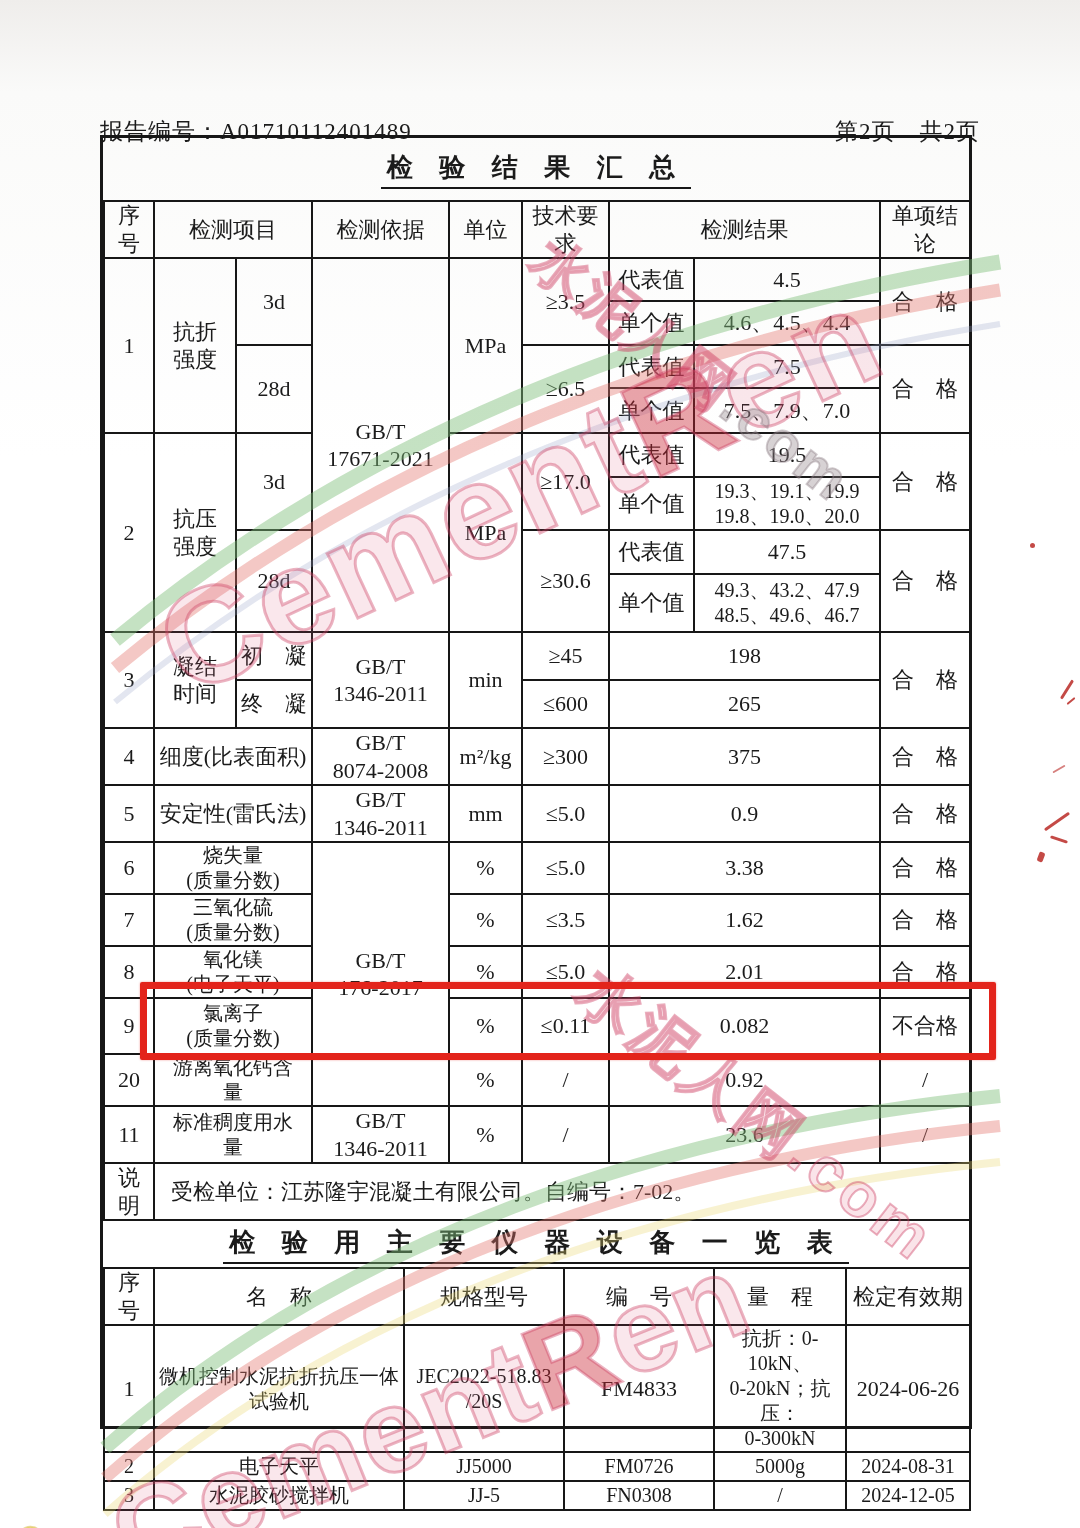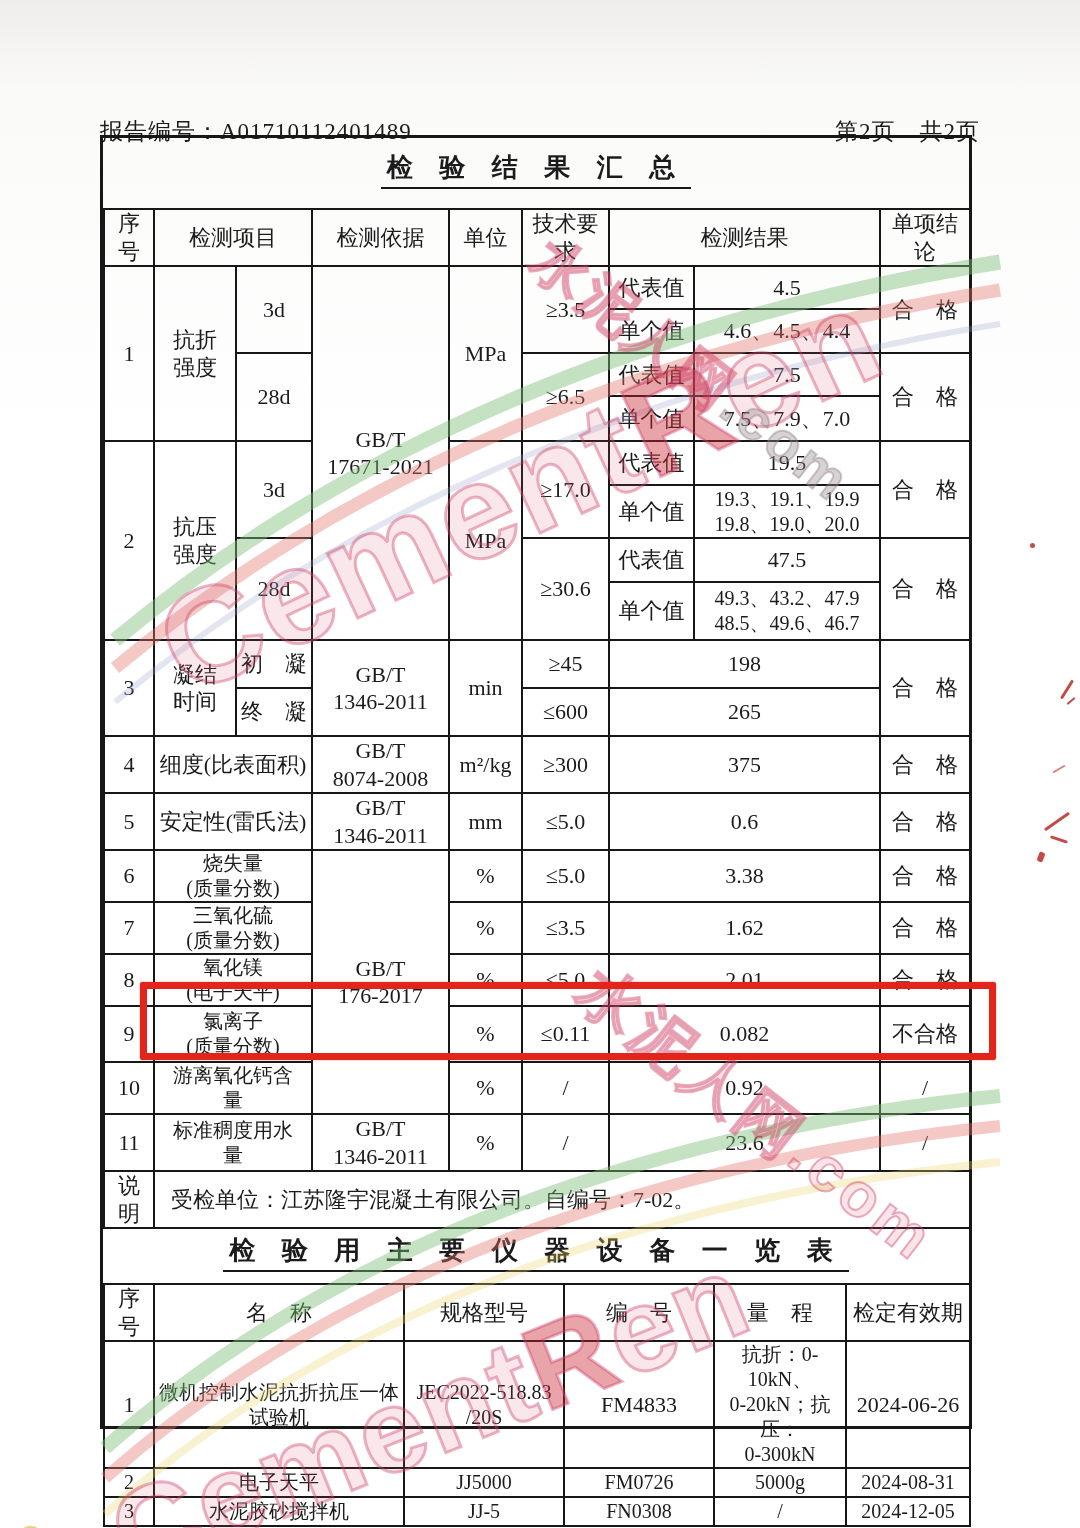--- a/index.html
+++ b/index.html
@@ -11,21 +11,21 @@
   }
   .page-header{position:absolute;top:116px;left:100px;width:880px;display:flex;justify-content:space-between;font-size:23px;letter-spacing:1px;}
   .frame{
     position:absolute;left:100px;top:135px;width:866px;height:1288px;
     border:3px solid #171717;background:transparent;
   }
   .sec-title{display:flex;align-items:center;justify-content:center;}
   .sec-title.t1{height:62px;}
   .sec-title.t2{height:46px;}
   .sec-title span{font-size:26px;font-weight:bold;letter-spacing:10px;border-bottom:2px solid #171717;padding:0 6px 2px 6px;white-space:nowrap;}
-  table{border-collapse:collapse;width:866px;table-layout:fixed;margin-top:8px;}
+  table{border-collapse:collapse;width:866px;table-layout:fixed;}
   td,th{border:2px solid #171717;text-align:center;vertical-align:middle;
         font-size:22px;font-weight:normal;padding:0 3px;white-space:pre-line;line-height:1.25;}
   th{font-size:22px;}
   td.small{font-size:20px;}
   td.left{text-align:left;padding-left:16px;}
   
   .wm-layer{position:absolute;inset:0;pointer-events:none;z-index:5;}
   .wm-text{position:absolute;font-family:"Liberation Sans","DejaVu Sans",sans-serif;font-weight:bold;transform-origin:0 0;white-space:nowrap;}
   .hollow-pink{color:rgba(221,84,120,0.14);-webkit-text-stroke:3px rgba(206,64,99,0.40);}
   .hollow-pink-thin{color:rgba(221,84,120,0.16);-webkit-text-stroke:2px rgba(206,64,99,0.42);}
@@ -171,21 +171,21 @@
       <td>合　格</td>
     </tr>
 
     <tr style="height:55px">
       <td>5</td>
       <td colspan="2">安定性(雷氏法)</td>
       <td>GB/T
 1346-2011</td>
       <td>mm</td>
       <td>≤5.0</td>
-      <td colspan="2">0.6</td>
+      <td colspan="2">0.9</td>
       <td>合　格</td>
     </tr>
 
     <tr style="height:52px">
       <td>6</td>
       <td colspan="2" class="small">烧失量
 (质量分数)</td>
       <td rowspan="5">GB/T
 176-2017</td>
       <td>%</td>
@@ -214,21 +214,21 @@
     <tr style="height:56px">
       <td>9</td>
       <td colspan="2" class="small">氯离子
 (质量分数)</td>
       <td>%</td>
       <td>≤0.11</td>
       <td colspan="2">0.082</td>
       <td>不合格</td>
     </tr>
     <tr style="height:52px">
-      <td>10</td>
+      <td>20</td>
       <td colspan="2" class="small">游离氧化钙含
 量</td>
       <td>%</td>
       <td>/</td>
       <td colspan="2">0.92</td>
       <td>/</td>
     </tr>
     <tr style="height:56px">
       <td>11</td>
       <td colspan="2" class="small">标准稠度用水

